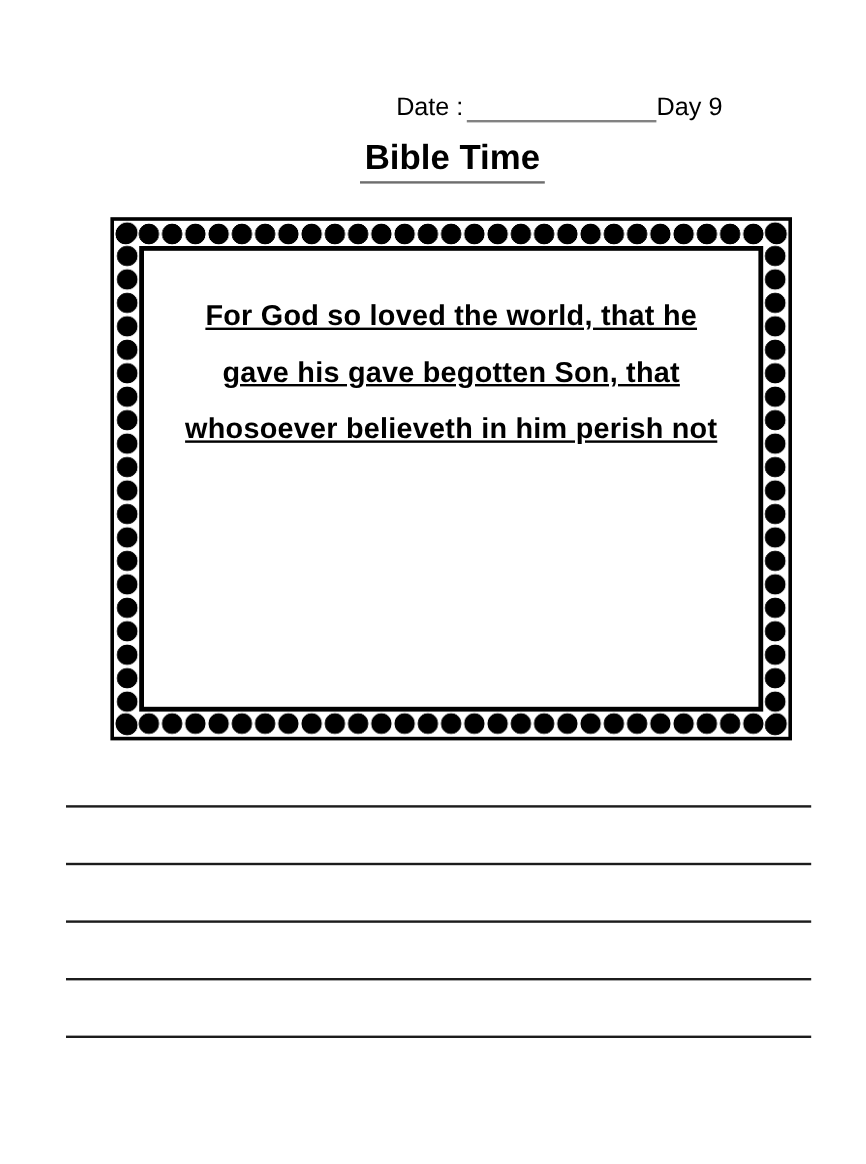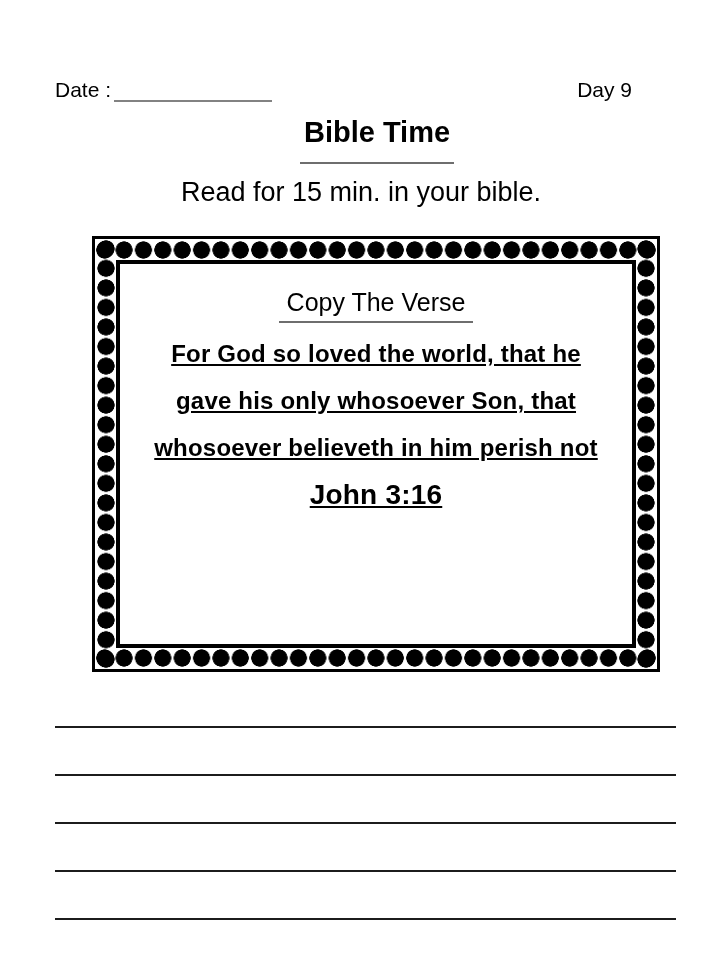--- a/index.html
+++ b/index.html
@@ -13,43 +13,43 @@
     height: 970px;
     background: #ffffff;
     overflow: hidden;
     font-family: "Liberation Sans", sans-serif;
     color: #000000;
   }
 
   
   .header-row {
     display: flex;
-    justify-content: space-between;
+    justify-content: flex-end;
     align-items: flex-end;
-    margin: 78px 90px 0 55px;
+    margin: 78px 120px 0 55px;
     font-size: 21px;
     line-height: 24px;
   }
   .date-group { display: flex; align-items: flex-end; }
   .date-blank {
     display: inline-block;
     width: 158px;
     height: 19px;
     margin-left: 3px;
     border-bottom: 2px solid #828282;
   }
 
   
   .title-row { text-align: center; margin-top: 13px; }
   .title {
     display: inline-block;
     font-size: 29px;
     font-weight: bold;
     line-height: 34px;
-    padding: 0 4px 13px 4px;
+    padding: 0 4px 2px 4px;
     border-bottom: 2px solid #6e6e6e;
     margin-left: 32px;
   }
   .subtitle {
     text-align: center;
     font-size: 27px;
     line-height: 31px;
     margin-top: 13px;
   }
 
@@ -113,32 +113,27 @@
       <span>Date :</span>
       <span class="date-blank"></span>
     </div>
     <div>Day 9</div>
   </div>
 
   <div class="title-row">
     <span class="title">Bible Time</span>
   </div>
 
-  <div class="subtitle">Read for 15 min. in your bible.</div>
 
   <div class="dot-frame">
     <div class="inner-box">
-      <div>
-        <span class="copy-heading">Copy The Verse</span>
-      </div>
       <div class="verse">
         <div>For God so loved the world, that he</div>
-        <div>gave his only whosoever Son, that</div>
+        <div>gave his gave begotten Son, that</div>
         <div>whosoever believeth in him perish not</div>
-        <div class="reference">John 3:16</div>
       </div>
     </div>
   </div>
 
   <div class="writing-lines">
     <div class="write-line"></div>
     <div class="write-line"></div>
     <div class="write-line"></div>
     <div class="write-line"></div>
     <div class="write-line"></div>

